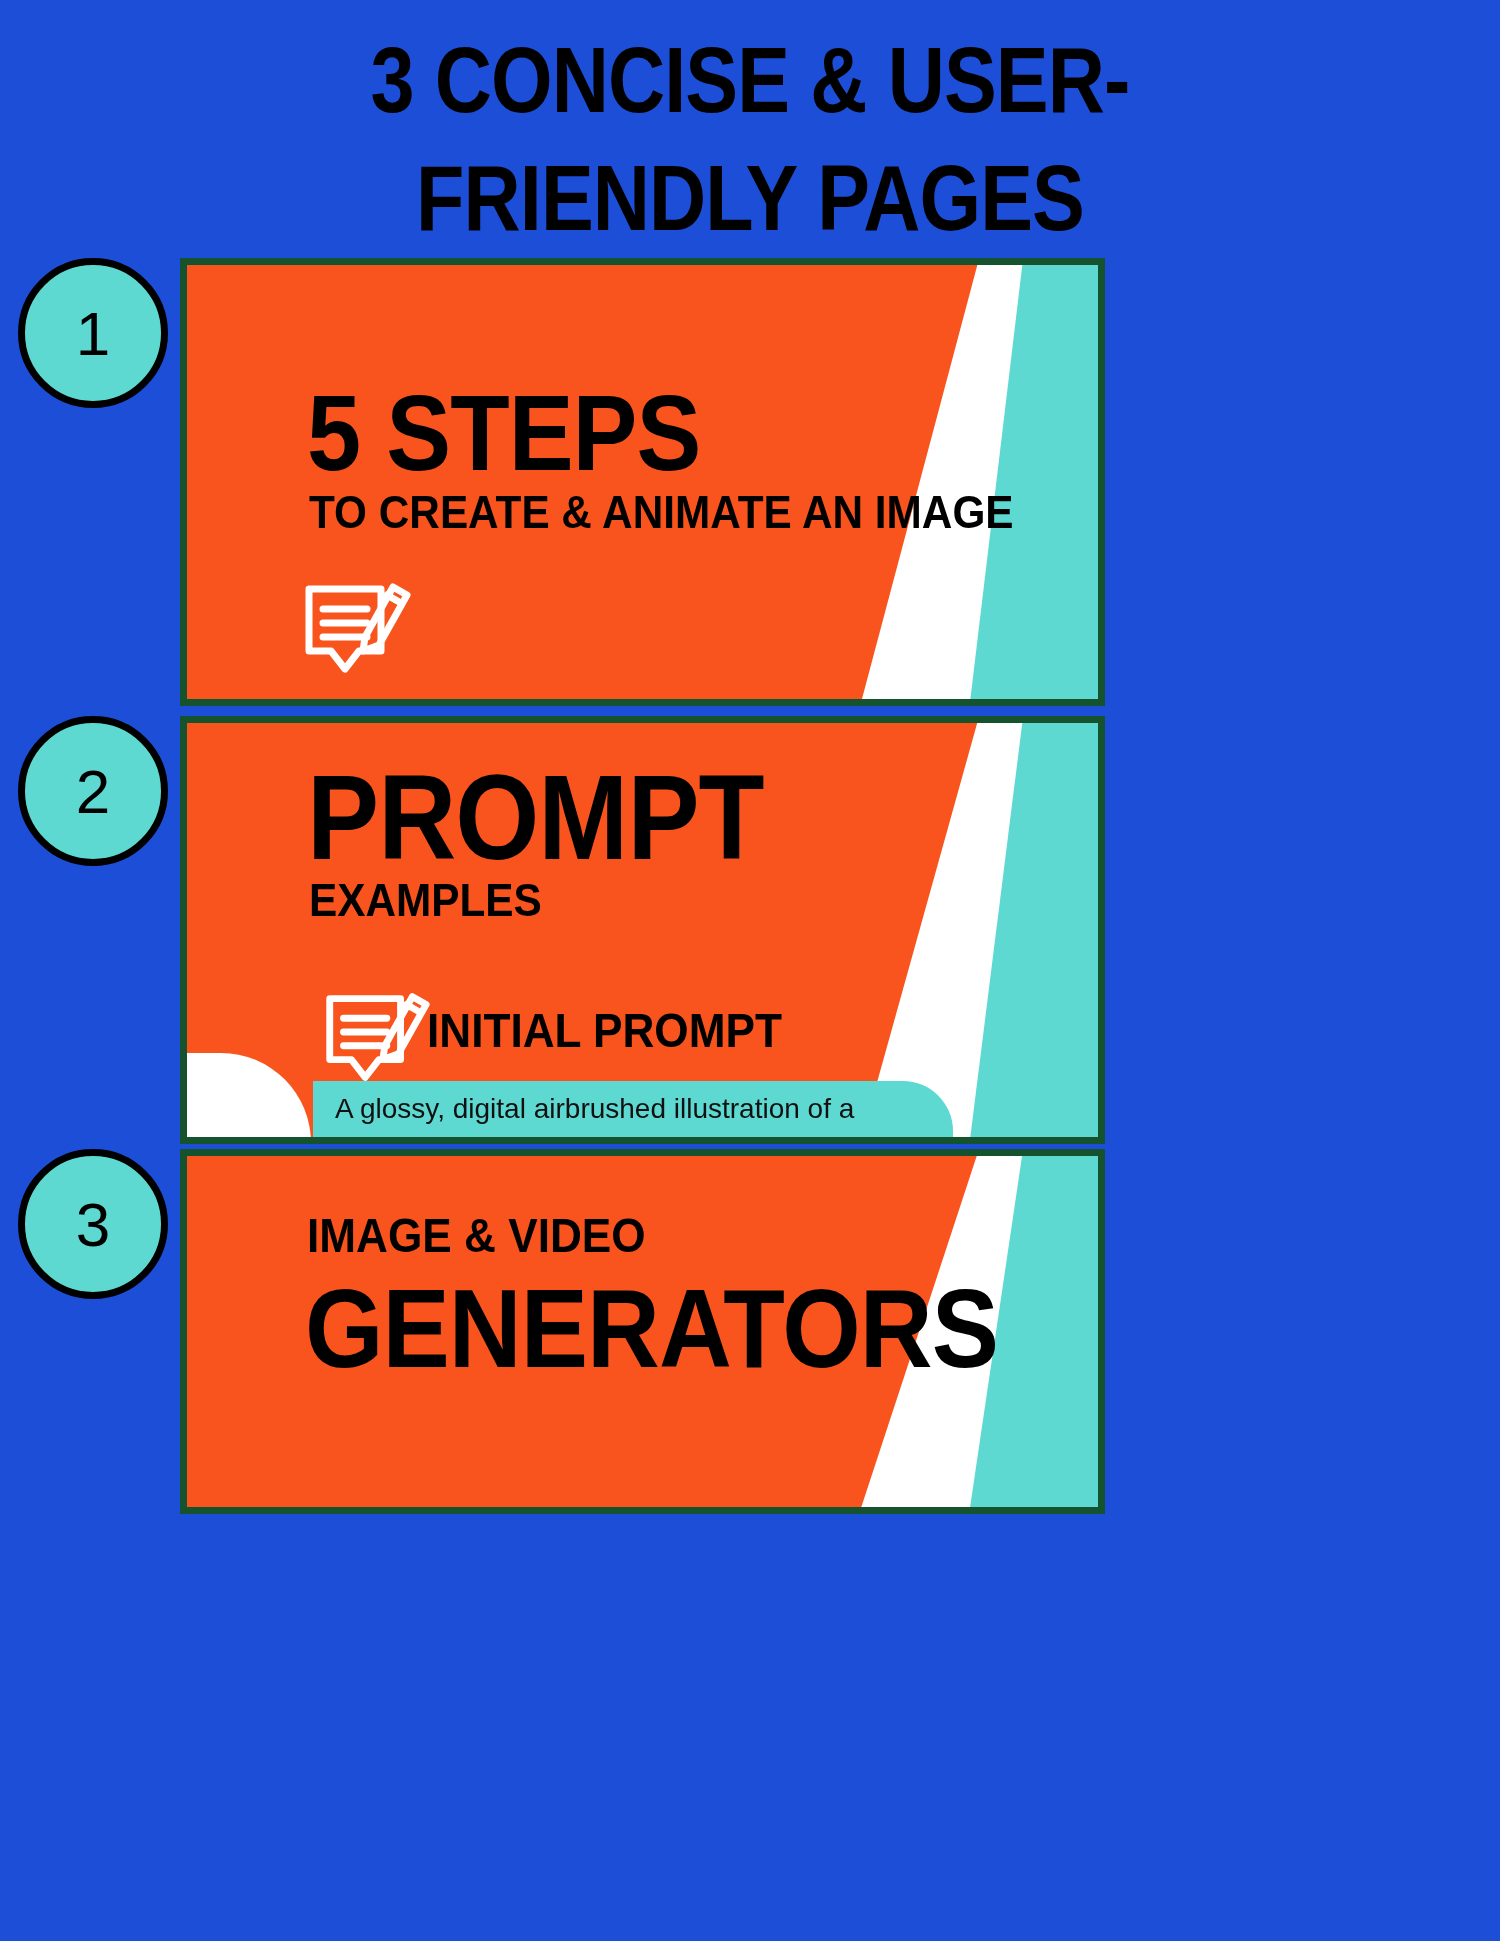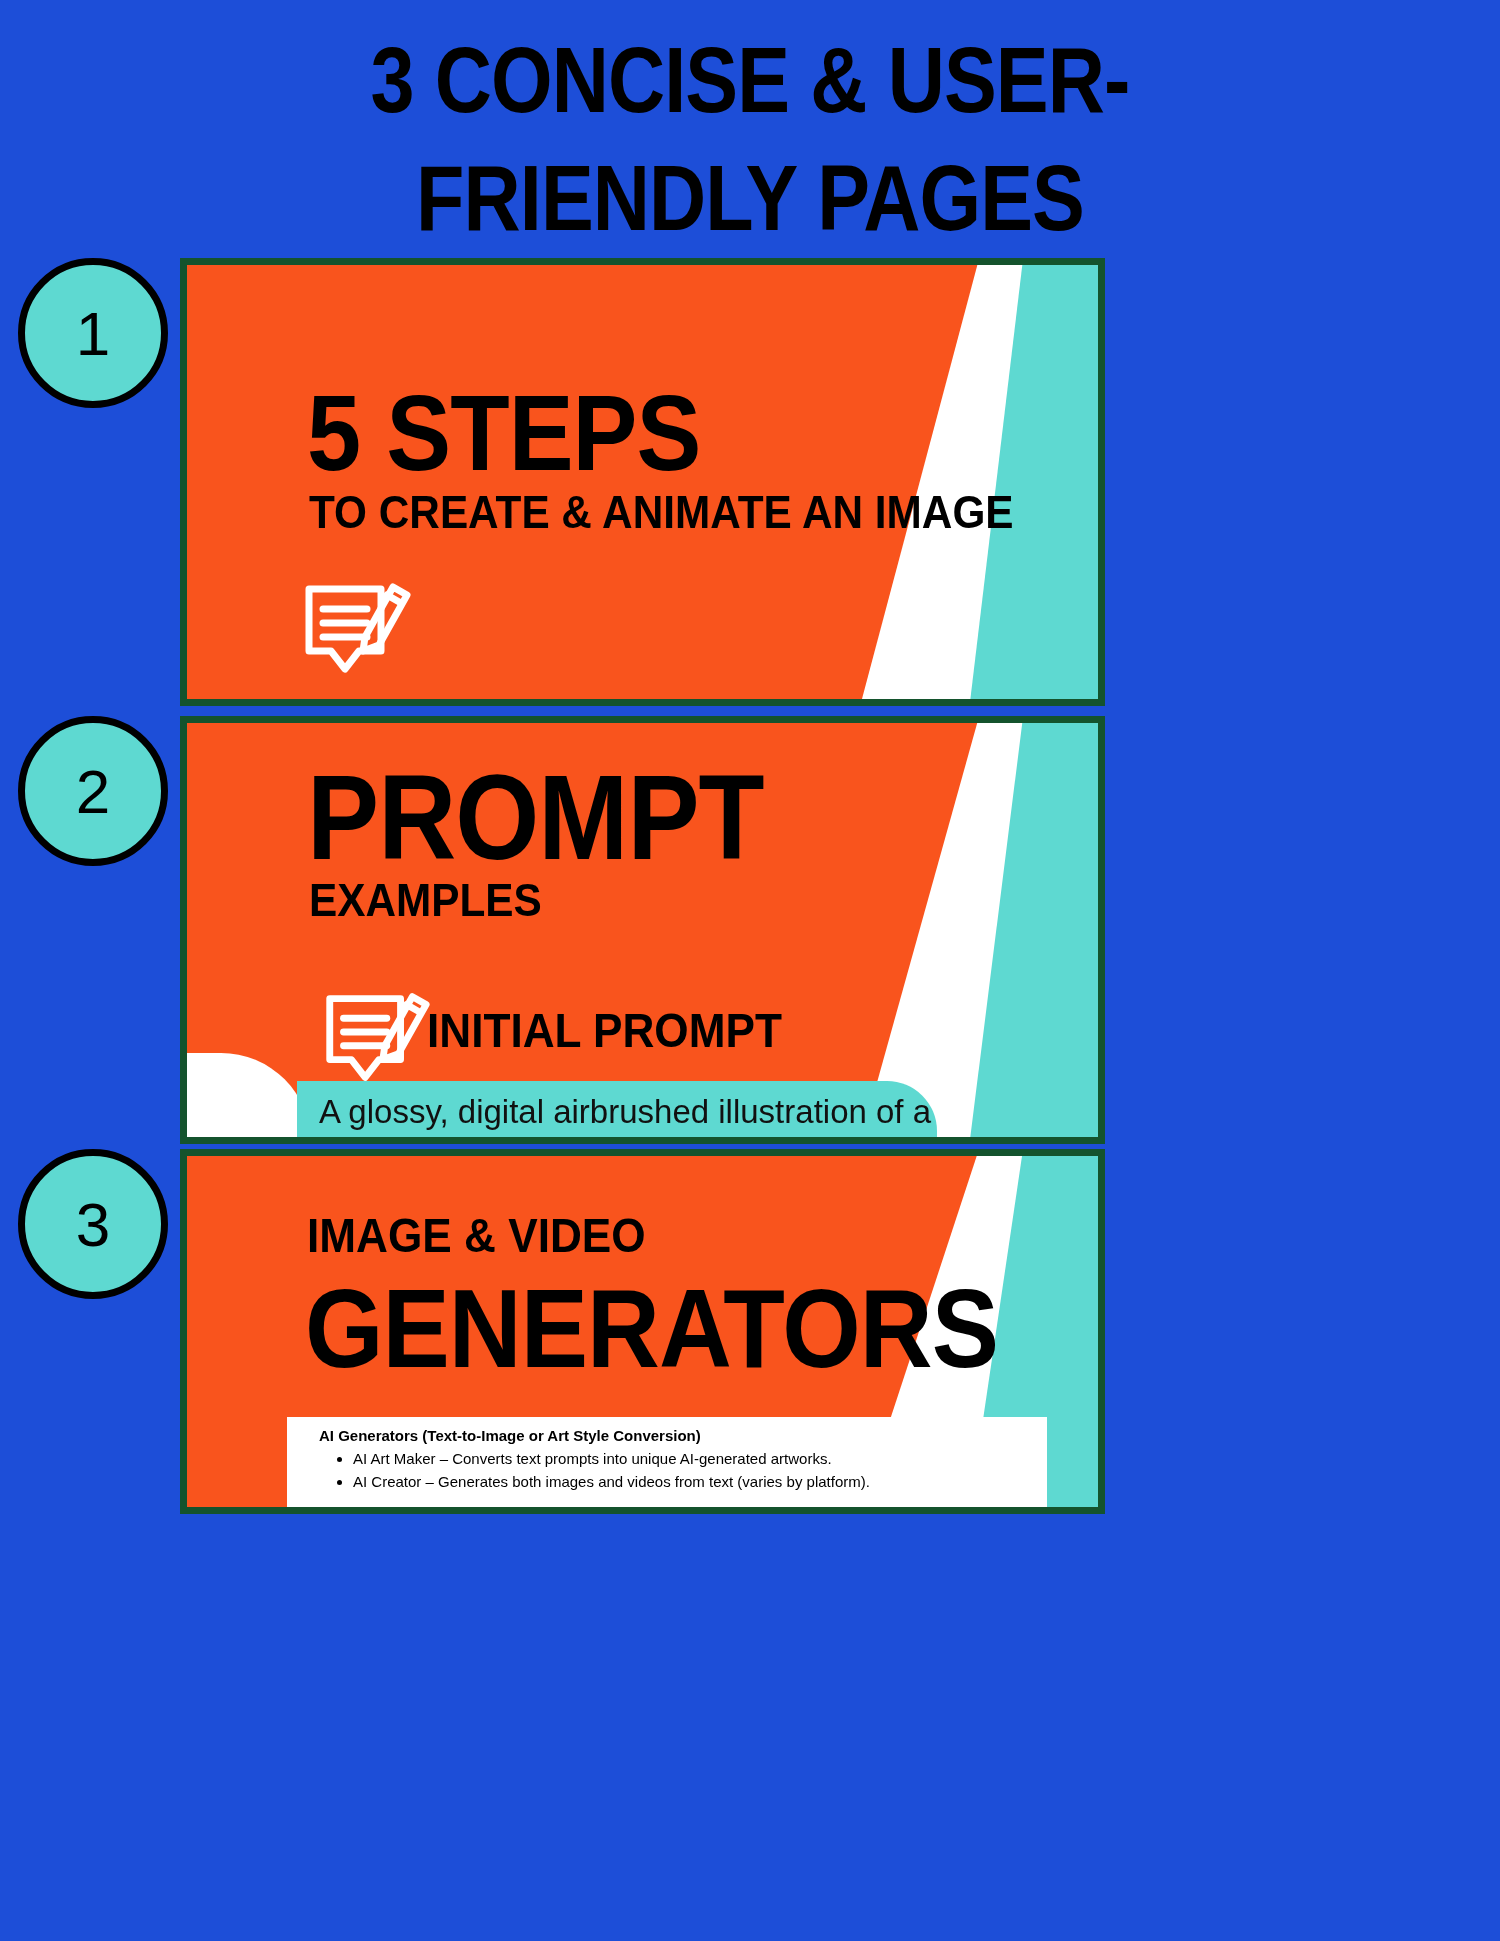--- a/index.html
+++ b/index.html
@@ -134,27 +134,27 @@
   #p2-sub   { left: 122px; top: 150px; font-size: 46px; }
   #p2-icon  { left: 128px; top: 252px; }
   #p2-initial {
     position: absolute; left: 240px; top: 280px;
     font-family: "Liberation Sans Narrow", "Liberation Sans", sans-serif;
     font-weight: bold; font-size: 48px; color: #000;
     white-space: nowrap;
     transform: scaleX(0.92); transform-origin: left top;
   }
   .prompt-strip {
-    position: absolute; left: 110px; bottom: -6px;
+    position: absolute; left: 126px; bottom: -6px;
     width: 640px; height: 62px;
     background: #5ed9d1;
     border-radius: 0 50px 0 0;
     padding: 12px 0 0 22px;
     font-family: "Liberation Sans", sans-serif;
-    font-size: 33px;
+    font-size: 28px;
     color: #111;
     white-space: nowrap;
     overflow: hidden;
   }
 
   
   #p3-sub   { left: 120px; top: 52px; font-size: 48px; }
   #p3-title { left: 118px; top: 108px; font-size: 112px; }
 
   .gen-box {
@@ -284,22 +284,15 @@
           <path d="M10 164 A 52 52 0 0 1 10 56"></path>
           <path d="M10 152 A 40 40 0 0 1 10 68"></path>
           <path d="M10 140 A 28 28 0 0 1 10 80"></path>
         </g>
       </svg>
     </div>
 
     <div class="sub-head" id="p3-sub">IMAGE &amp; VIDEO</div>
     <div class="big-head" id="p3-title">GENERATORS</div>
 
-    <div class="gen-box">
-      <div class="gen-head">AI Generators (Text-to-Image or Art Style Conversion)</div>
-      <ul class="gen-list">
-        <li>AI Art Maker – Converts text prompts into unique AI-generated artworks.</li>
-        <li>AI Creator – Generates both images and videos from text (varies by platform).</li>
-      </ul>
-    </div>
   </div>
 
 </div>
 
 </body></html>

